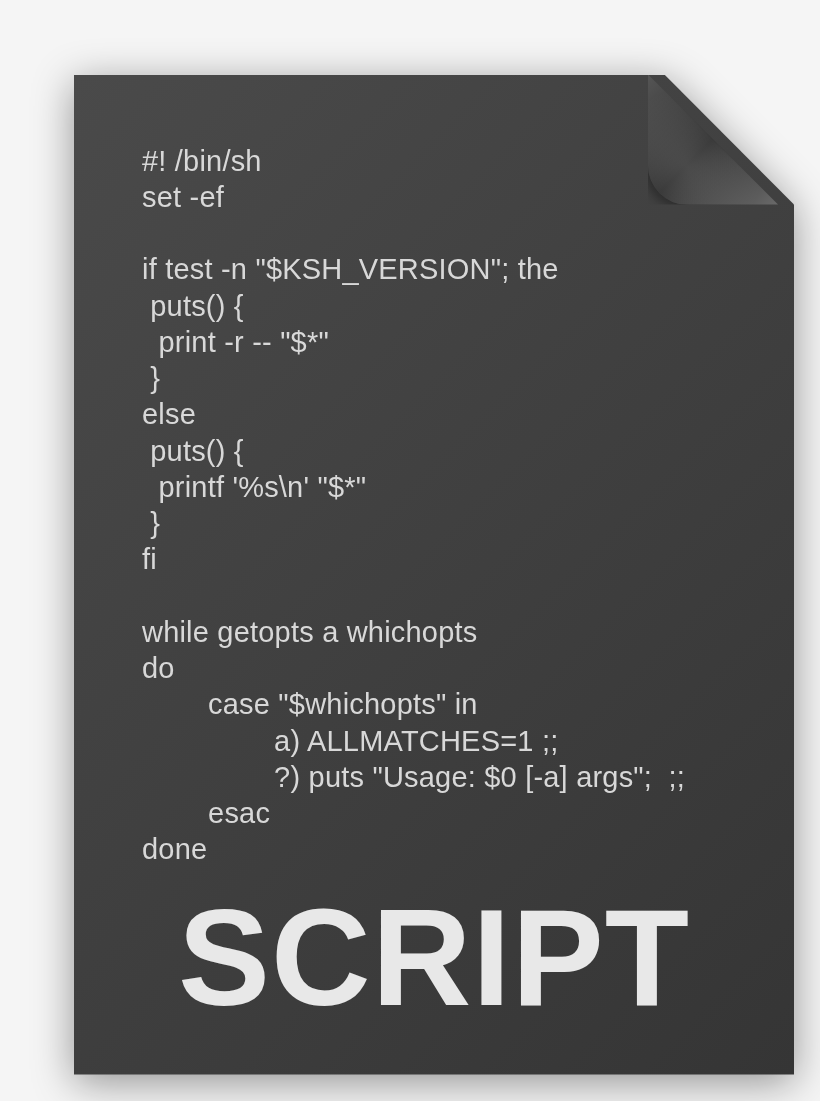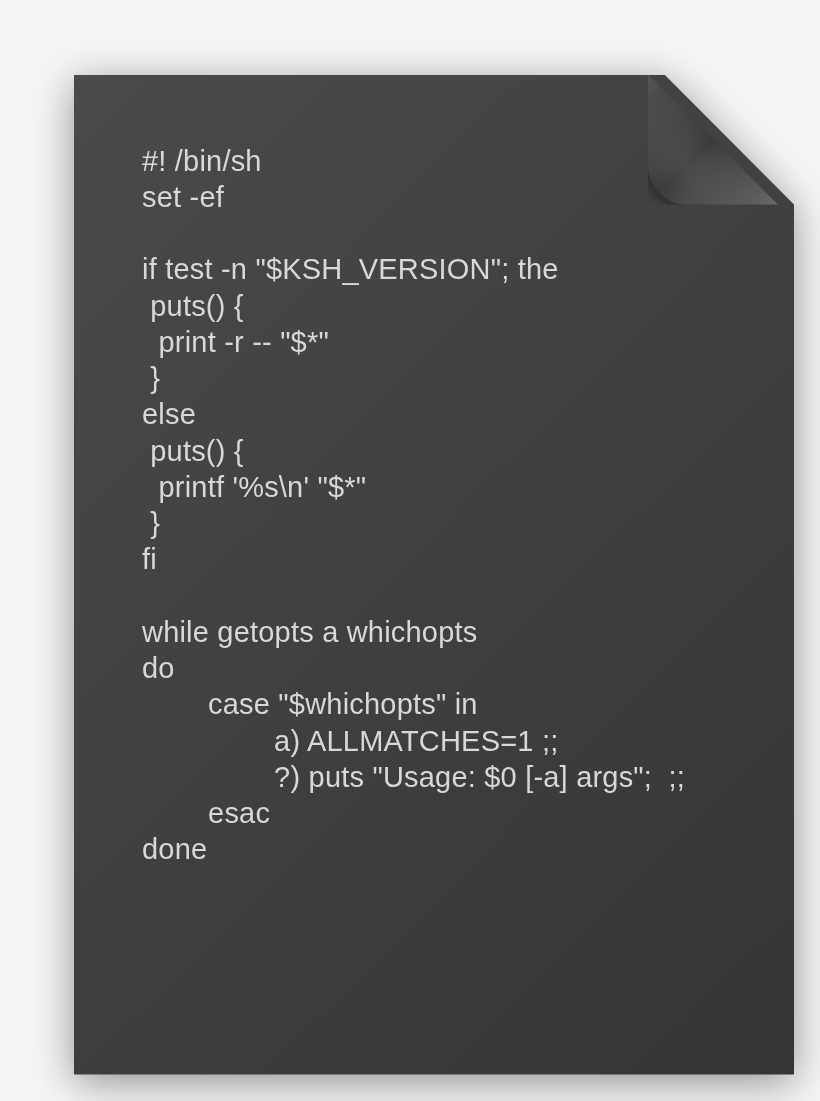--- a/index.html
+++ b/index.html
@@ -90,15 +90,16 @@
  }
 fi
 
 while getopts a whichopts
 do
         case "$whichopts" in
                 a) ALLMATCHES=1 ;;
                 ?) puts "Usage: $0 [-a] args";  ;;
         esac
 done</div>
+    <div class="label">SCRIPT</div>
   </div>
   <div class="fold"></div>
 </div>
 
 </body></html>

